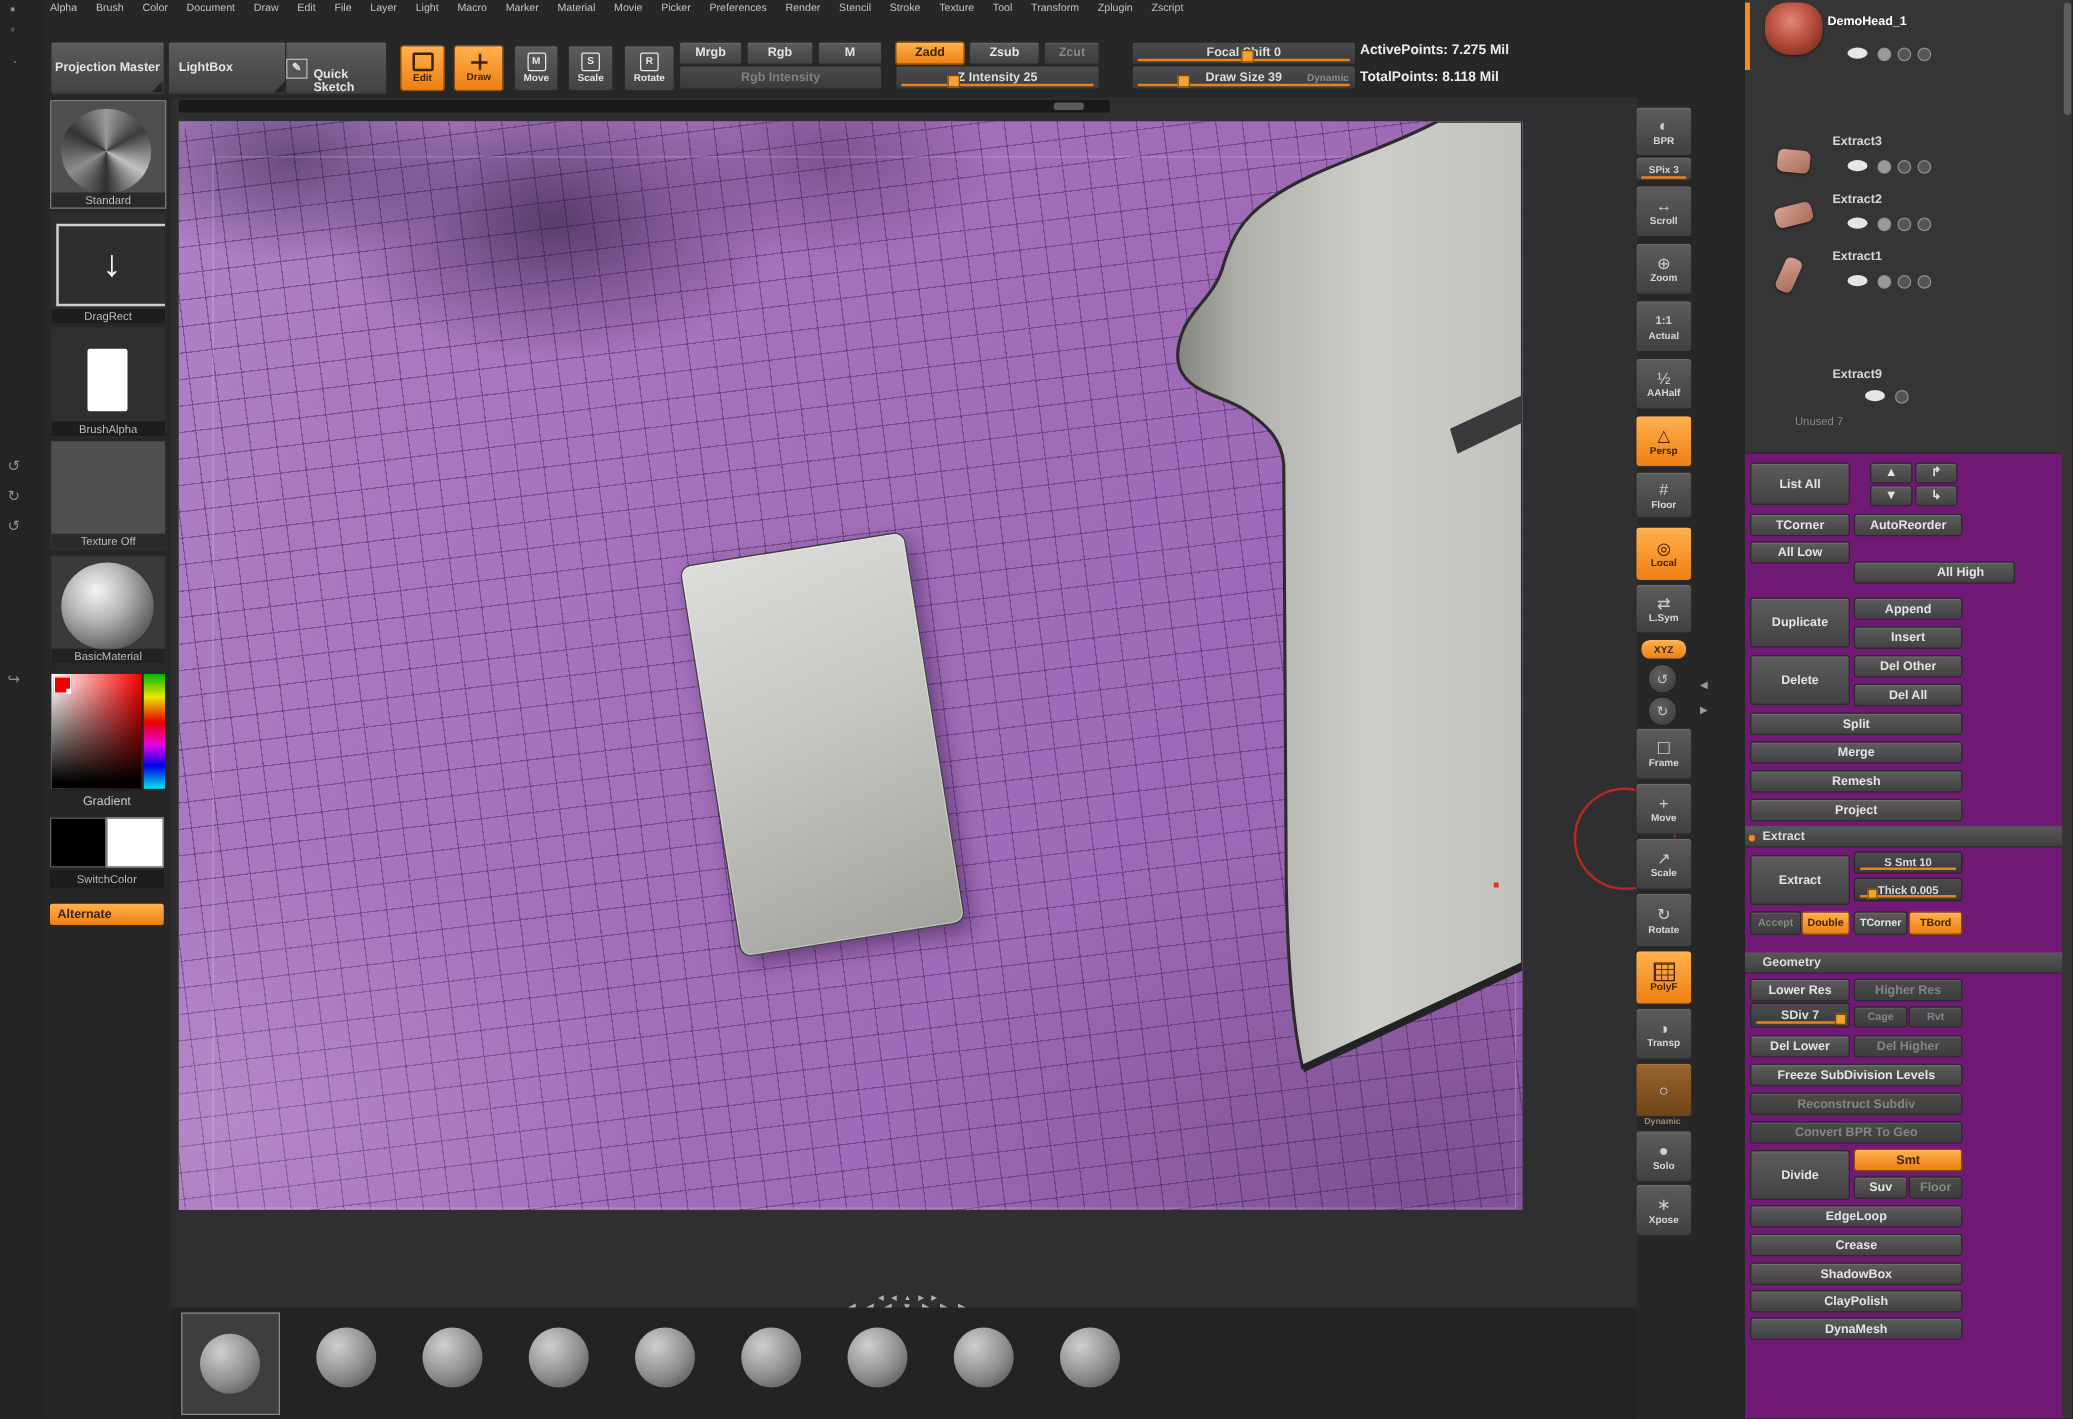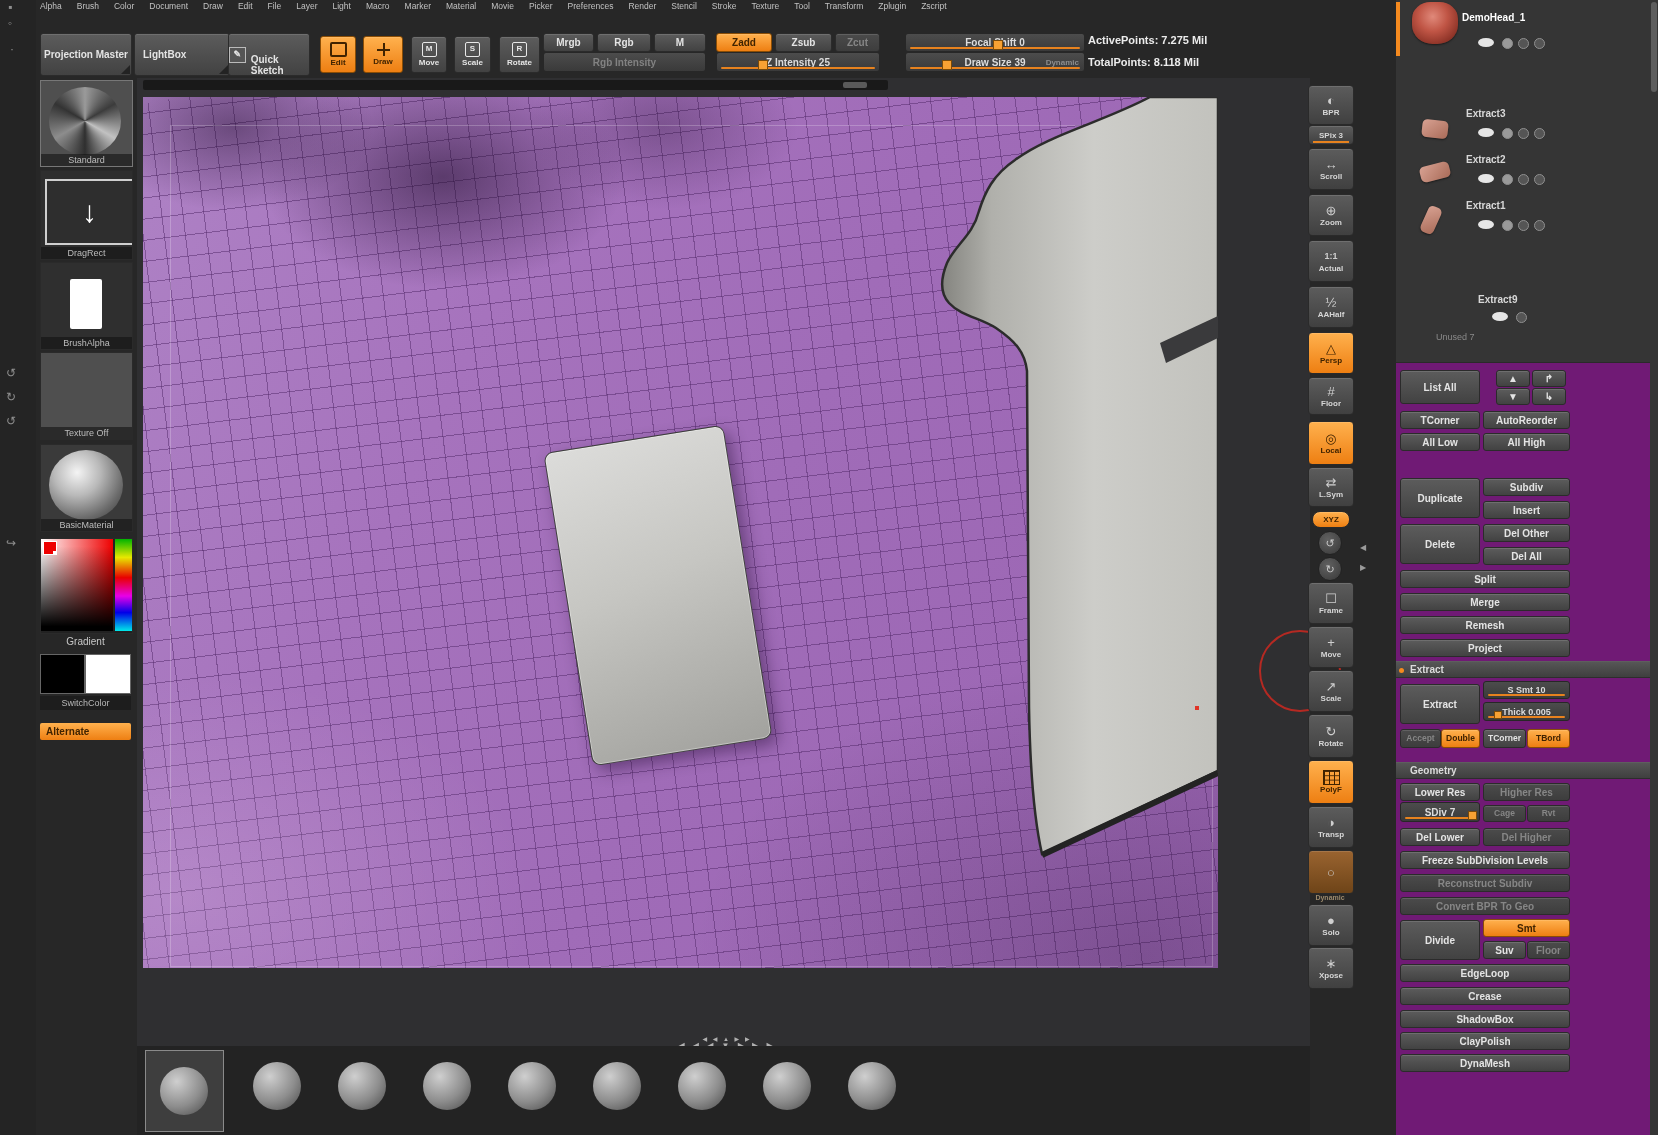--- a/index.html
+++ b/index.html
@@ -458,21 +458,21 @@
         <span class="st-thumb" style="left:28px;top:10px;width:14px;height:28px;transform:rotate(24deg);"></span>
         <span class="st-name" style="left:70px;top:4px;">Extract1</span>
         <span class="st-eye" style="left:82px;top:24px;"></span>
         <span class="st-dot fill" style="left:106px;top:24px;"></span>
         <span class="st-dot" style="left:122px;top:24px;"></span>
         <span class="st-dot" style="left:138px;top:24px;"></span>
       </div>
 
 
       <div class="st-row" style="top:288px;height:40px;">
-        <span class="st-name" style="left:82px;top:6px;">Extract9</span>
+        <span class="st-name" style="left:70px;top:6px;">Extract9</span>
         <span class="st-eye" style="left:96px;top:24px;"></span>
         <span class="st-dot" style="left:120px;top:24px;"></span>
       </div>
 
       <div class="st-row" style="top:330px;height:18px;">
         <span class="st-name dim" style="left:40px;top:2px;font-size:9px;">Unused 7</span>
       </div>
     </div>
 
     <div class="btn" style="left:4px;top:370px;width:78px;height:32px;">List All</div>
@@ -485,24 +485,24 @@
     <div class="btn" style="left:100px;top:388px;width:32px;height:15px;">
         <span>▼</span>
       </div>
     <div class="btn" style="left:136px;top:388px;width:32px;height:15px;">
         <span>↳</span>
       </div>
 
     <div class="btn" style="left:4px;top:411px;width:78px;height:16px;">TCorner</div>
     <div class="btn" style="left:87px;top:411px;width:85px;height:16px;">AutoReorder</div>
     <div class="btn" style="left:4px;top:433px;width:78px;height:16px;">All Low</div>
-    <div class="btn" style="left:87px;top:433px;width:85px;height:16px;">All High</div>
+    <div class="btn" style="left:87px;top:449px;width:85px;height:16px;padding-left:42px;">All High</div>
 
     <div class="btn" style="left:4px;top:478px;width:78px;height:38px;">Duplicate</div>
-    <div class="btn" style="left:87px;top:478px;width:85px;height:16px;">Subdiv</div>
+    <div class="btn" style="left:87px;top:478px;width:85px;height:16px;">Append</div>
     <div class="btn" style="left:87px;top:501px;width:85px;height:16px;">Insert</div>
 
     <div class="btn" style="left:4px;top:524px;width:78px;height:38px;">Delete</div>
     <div class="btn" style="left:87px;top:524px;width:85px;height:16px;">Del Other</div>
     <div class="btn" style="left:87px;top:547px;width:85px;height:16px;">Del All</div>
 
     <div class="btn" style="left:4px;top:570px;width:168px;height:16px;">Split</div>
     <div class="btn" style="left:4px;top:593px;width:168px;height:16px;">Merge</div>
     <div class="btn" style="left:4px;top:616px;width:168px;height:16px;">Remesh</div>
     <div class="btn" style="left:4px;top:639px;width:168px;height:16px;">Project</div>

